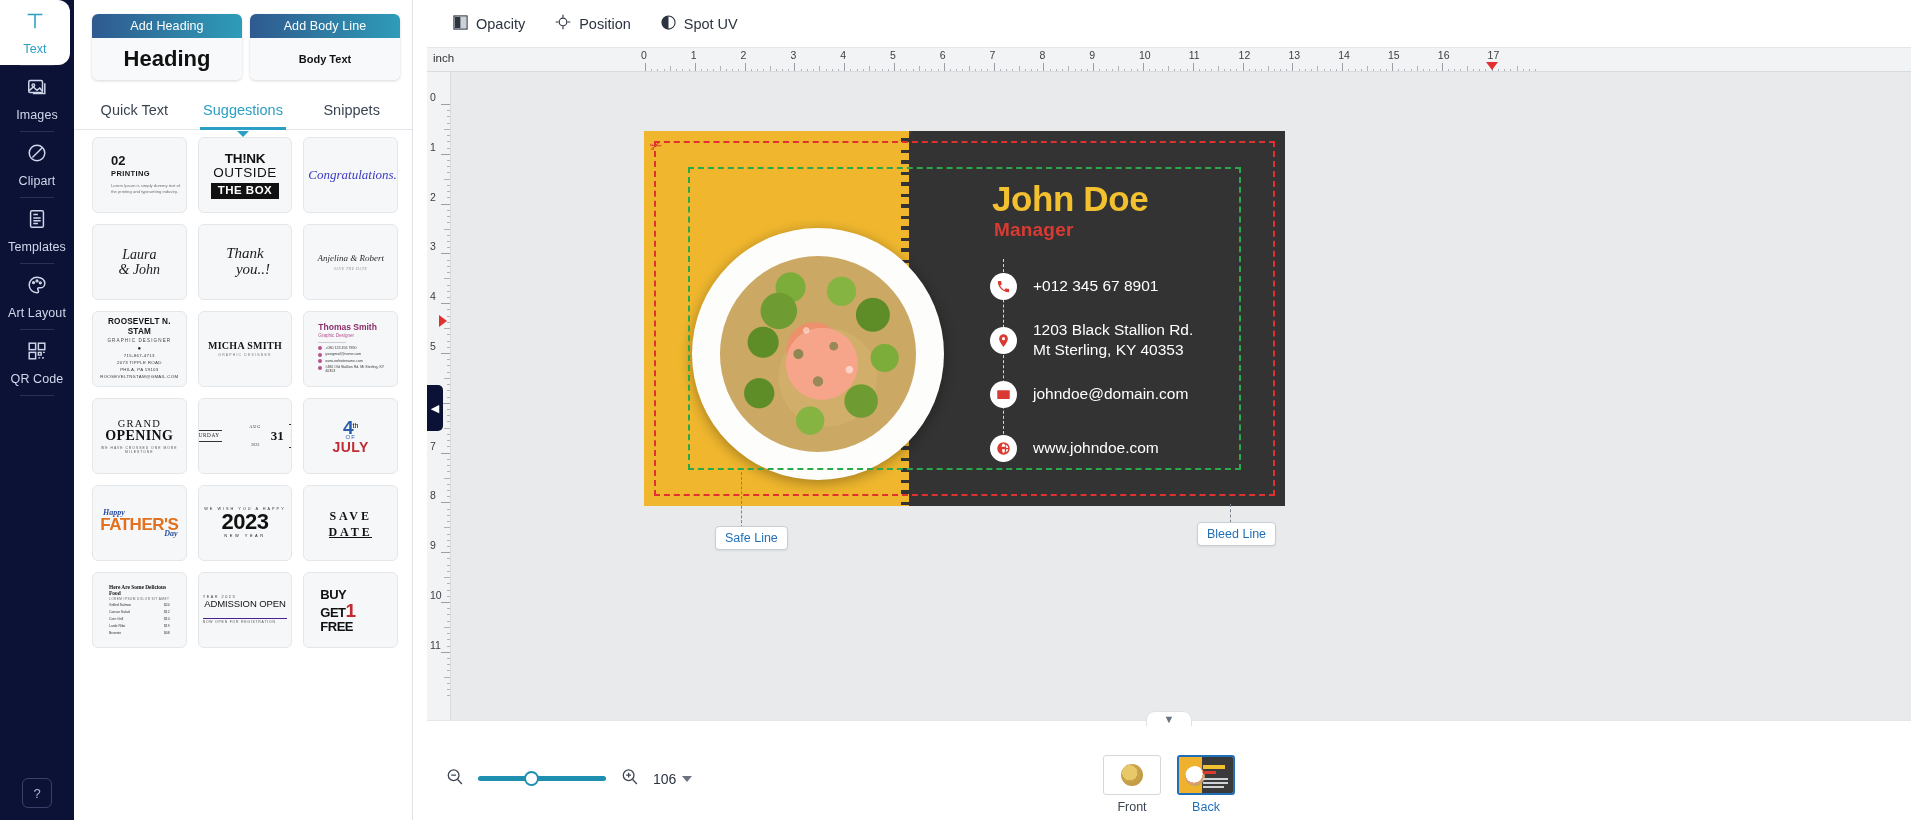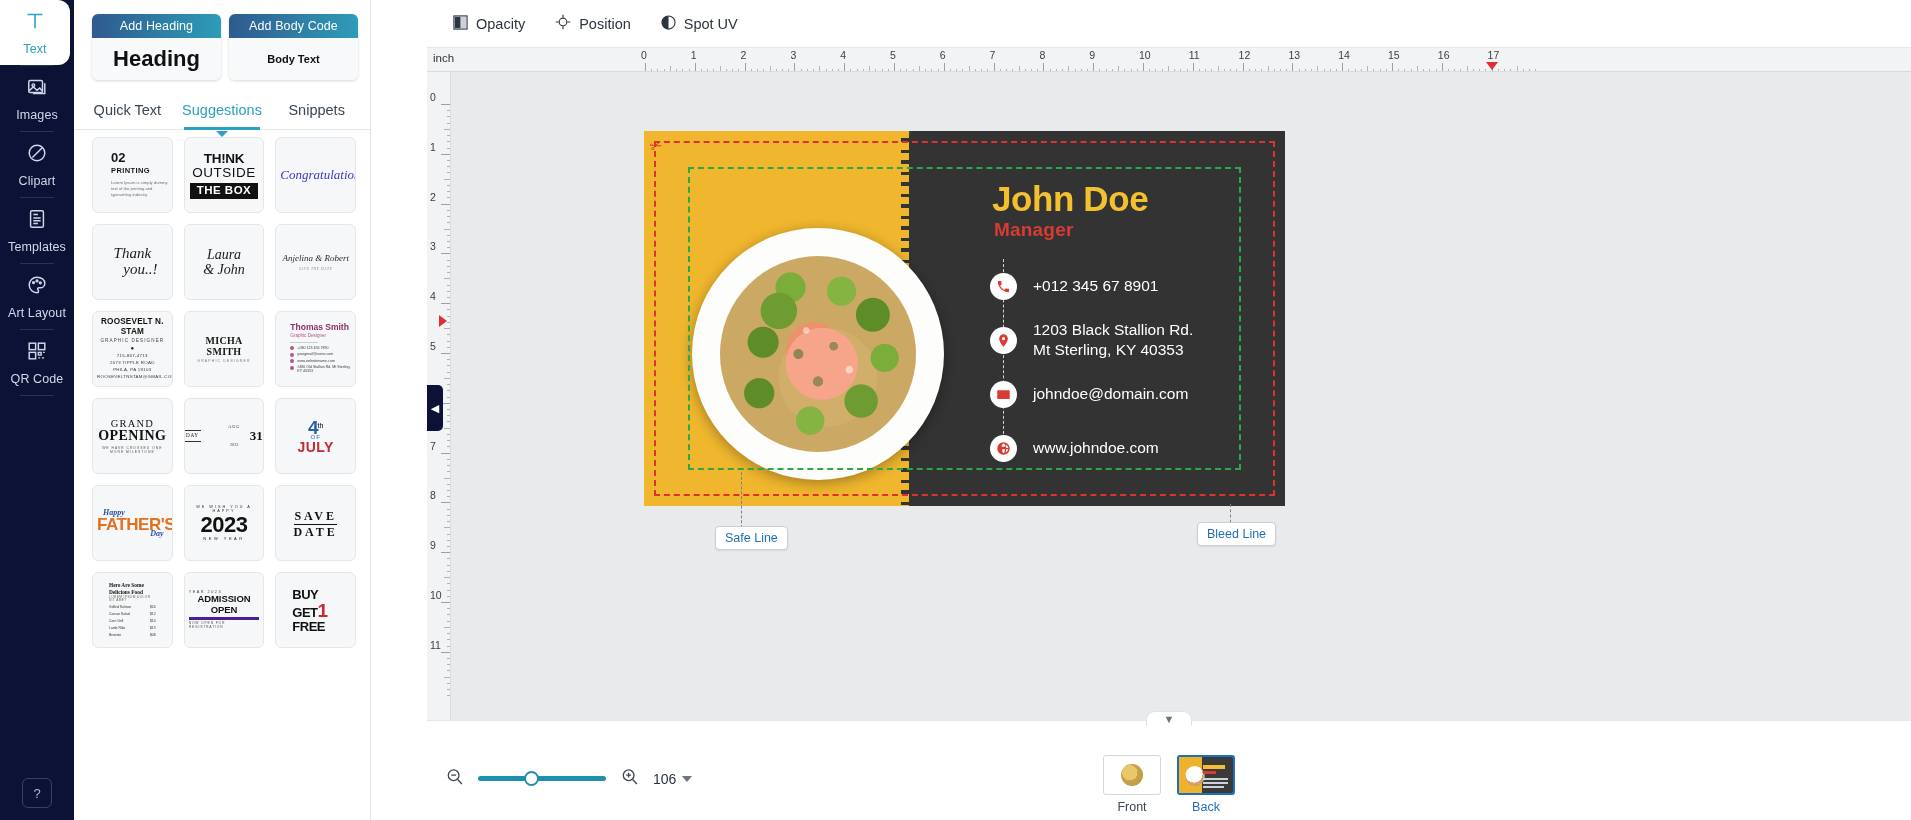--- a/index.html
+++ b/index.html
@@ -32,21 +32,21 @@
   .rail-bottom {
     position: absolute; left: 22px; bottom: 12px;
     width: 30px; height: 30px; border-radius: 6px;
     border: 1px solid #39416b; color: #aeb7d3;
     display: flex; align-items: center; justify-content: center;
     font-size: 13px;
   }
 
   
   .panel {
-    position: absolute; left: 74px; top: 0; width: 297px; height: 820px;
+    position: absolute; left: 74px; top: 0; width: 339px; height: 820px;
     background: #ffffff; border-right: 1px solid #dfe3e8;
   }
   .addbar {
     display: flex; gap: 8px; padding: 14px 12px 0 18px;
   }
   .addcard {
     flex: 1; border-radius: 6px; overflow: hidden;
     box-shadow: 0 1px 3px rgba(0,0,0,.16); cursor: pointer;
     background: #fafbfc;
   }
@@ -136,28 +136,28 @@
   .july .n4 { font-size: 19px; font-weight: 800; color: #2a5fae; letter-spacing:-1px; }
   .july .th { font-size: 7px; vertical-align: super; }
   .july .of { font-size: 6px; color:#2a5fae; letter-spacing:1px; margin-top:-3px;}
   .july .j { font-size: 14px; font-weight: 800; color: #c22b34; letter-spacing:.5px;}
   .fath .h { font-family:"Liberation Serif",serif; font-style:italic; font-size: 8px; font-weight:700; color:#2b4ea2; text-align:left; margin-left:6px;}
   .fath .f { font-size: 17px; font-weight: 900; color:#e2701e; letter-spacing:-.5px; line-height:.9;}
   .fath .d { font-family:"Liberation Serif",serif; font-style:italic; font-size: 8px; font-weight:700; color:#2b4ea2; text-align:right; margin-right:4px; margin-top:-3px;}
   .y23 .w { font-size: 3.8px; letter-spacing: 2px; color:#333; }
   .y23 .n { font-size: 22px; font-weight: 900; color:#111; letter-spacing:-.5px; line-height:1; }
   .y23 .s { font-size: 4px; letter-spacing: 2.5px; color:#222; margin-top: 1px;}
-  .savd .s1 { font-family:"Liberation Serif",serif; font-size:12px; font-weight:700; letter-spacing: 3px; color:#111; border-bottom:1.5px solid #111; padding-bottom:1px;}
+  .savd .s1 { font-family:"Liberation Serif",serif; font-size:12px; font-weight:700; letter-spacing: 3px; color:#111; border-bottom:1.5px solid #111; padding-bottom:14px;}
   .savd .s2 { font-family:"Liberation Serif",serif; font-size:12px; font-weight:700; letter-spacing: 3px; color:#111; margin-top:2px;}
   .menu { text-align:left; padding: 0 12px; width:100%;}
   .menu .t { font-family:"Liberation Serif",serif; font-weight:700; font-size:5.4px; color:#111;}
   .menu .st { font-size:3.2px; color:#666; letter-spacing:.4px; margin-top:1px;}
   .menu .li { display:flex; justify-content:space-between; font-size:3.4px; color:#333; margin-top:3px;}
   .adm .y { font-size: 3.8px; letter-spacing: 1.5px; color:#444; text-align:left;}
-  .adm .t { font-size: 9.5px; font-weight: 700; color:#111; letter-spacing:-.1px; border-bottom:3px solid #4c1d95; padding-bottom:1px;}
+  .adm .t { font-size: 9.5px; font-weight: 400; color:#111; letter-spacing:-.1px; border-bottom:1px solid #4c1d95; padding-bottom:8px;}
   .adm .s { font-size: 3.4px; letter-spacing: .8px; color:#555; margin-top:2px; text-align:left;}
   .bgf { line-height: 1; text-align:left; padding-left:12px;}
   .bgf .b1 { font-size: 13px; font-weight: 900; color:#111; letter-spacing:-.5px;}
   .bgf .b2 { font-size: 13px; font-weight: 900; color:#111; letter-spacing:-.5px;}
   .bgf .one { color:#c22b34; font-size: 19px; }
 
   .collapse {
     position: absolute; left: 427px; top: 385px; width: 16px; height: 46px;
     background: #0b1236; border-radius: 0 5px 5px 0; cursor: pointer;
     display:flex; align-items:center; justify-content:center; color:#fff; font-size: 11px;
@@ -424,21 +424,21 @@
     <div class="rail-bottom">?</div>
   </div>
 
   <div class="panel">
     <div class="addbar">
       <div class="addcard h">
         <div class="head">Add Heading</div>
         <div class="body">Heading</div>
       </div>
       <div class="addcard b">
-        <div class="head">Add Body Code</div>
+        <div class="head">Add Body Line</div>
         <div class="body">Body Text</div>
       </div>
     </div>
 
     <div class="tabs">
       <div class="tab">Quick Text</div>
       <div class="tab active">Suggestions</div>
       <div class="tab">Snippets</div>
     </div>
 
@@ -460,30 +460,30 @@
         </div>
       </div>
 
       <div class="thumb">
         <div class="th-in">
           <div class="congrats script">Congratulations..!</div>
         </div>
       </div>
 
       <div class="thumb">
+        <div class="th-in laura script">
+          <div>Laura</div>
+          <div>&amp; John</div>
+        </div>
+      </div>
+
+      <div class="thumb">
         <div class="th-in thanks script">
           <div>Thank</div>
           <div class="b">you..!</div>
-        </div>
-      </div>
-
-      <div class="thumb">
-        <div class="th-in laura script">
-          <div>Laura</div>
-          <div>&amp; John</div>
         </div>
       </div>
 
       <div class="thumb">
         <div class="th-in anjel script">
           <div>Anjelina &amp; Robert</div>
           <div class="sub">SAVE THE DATE</div>
         </div>
       </div>
 

